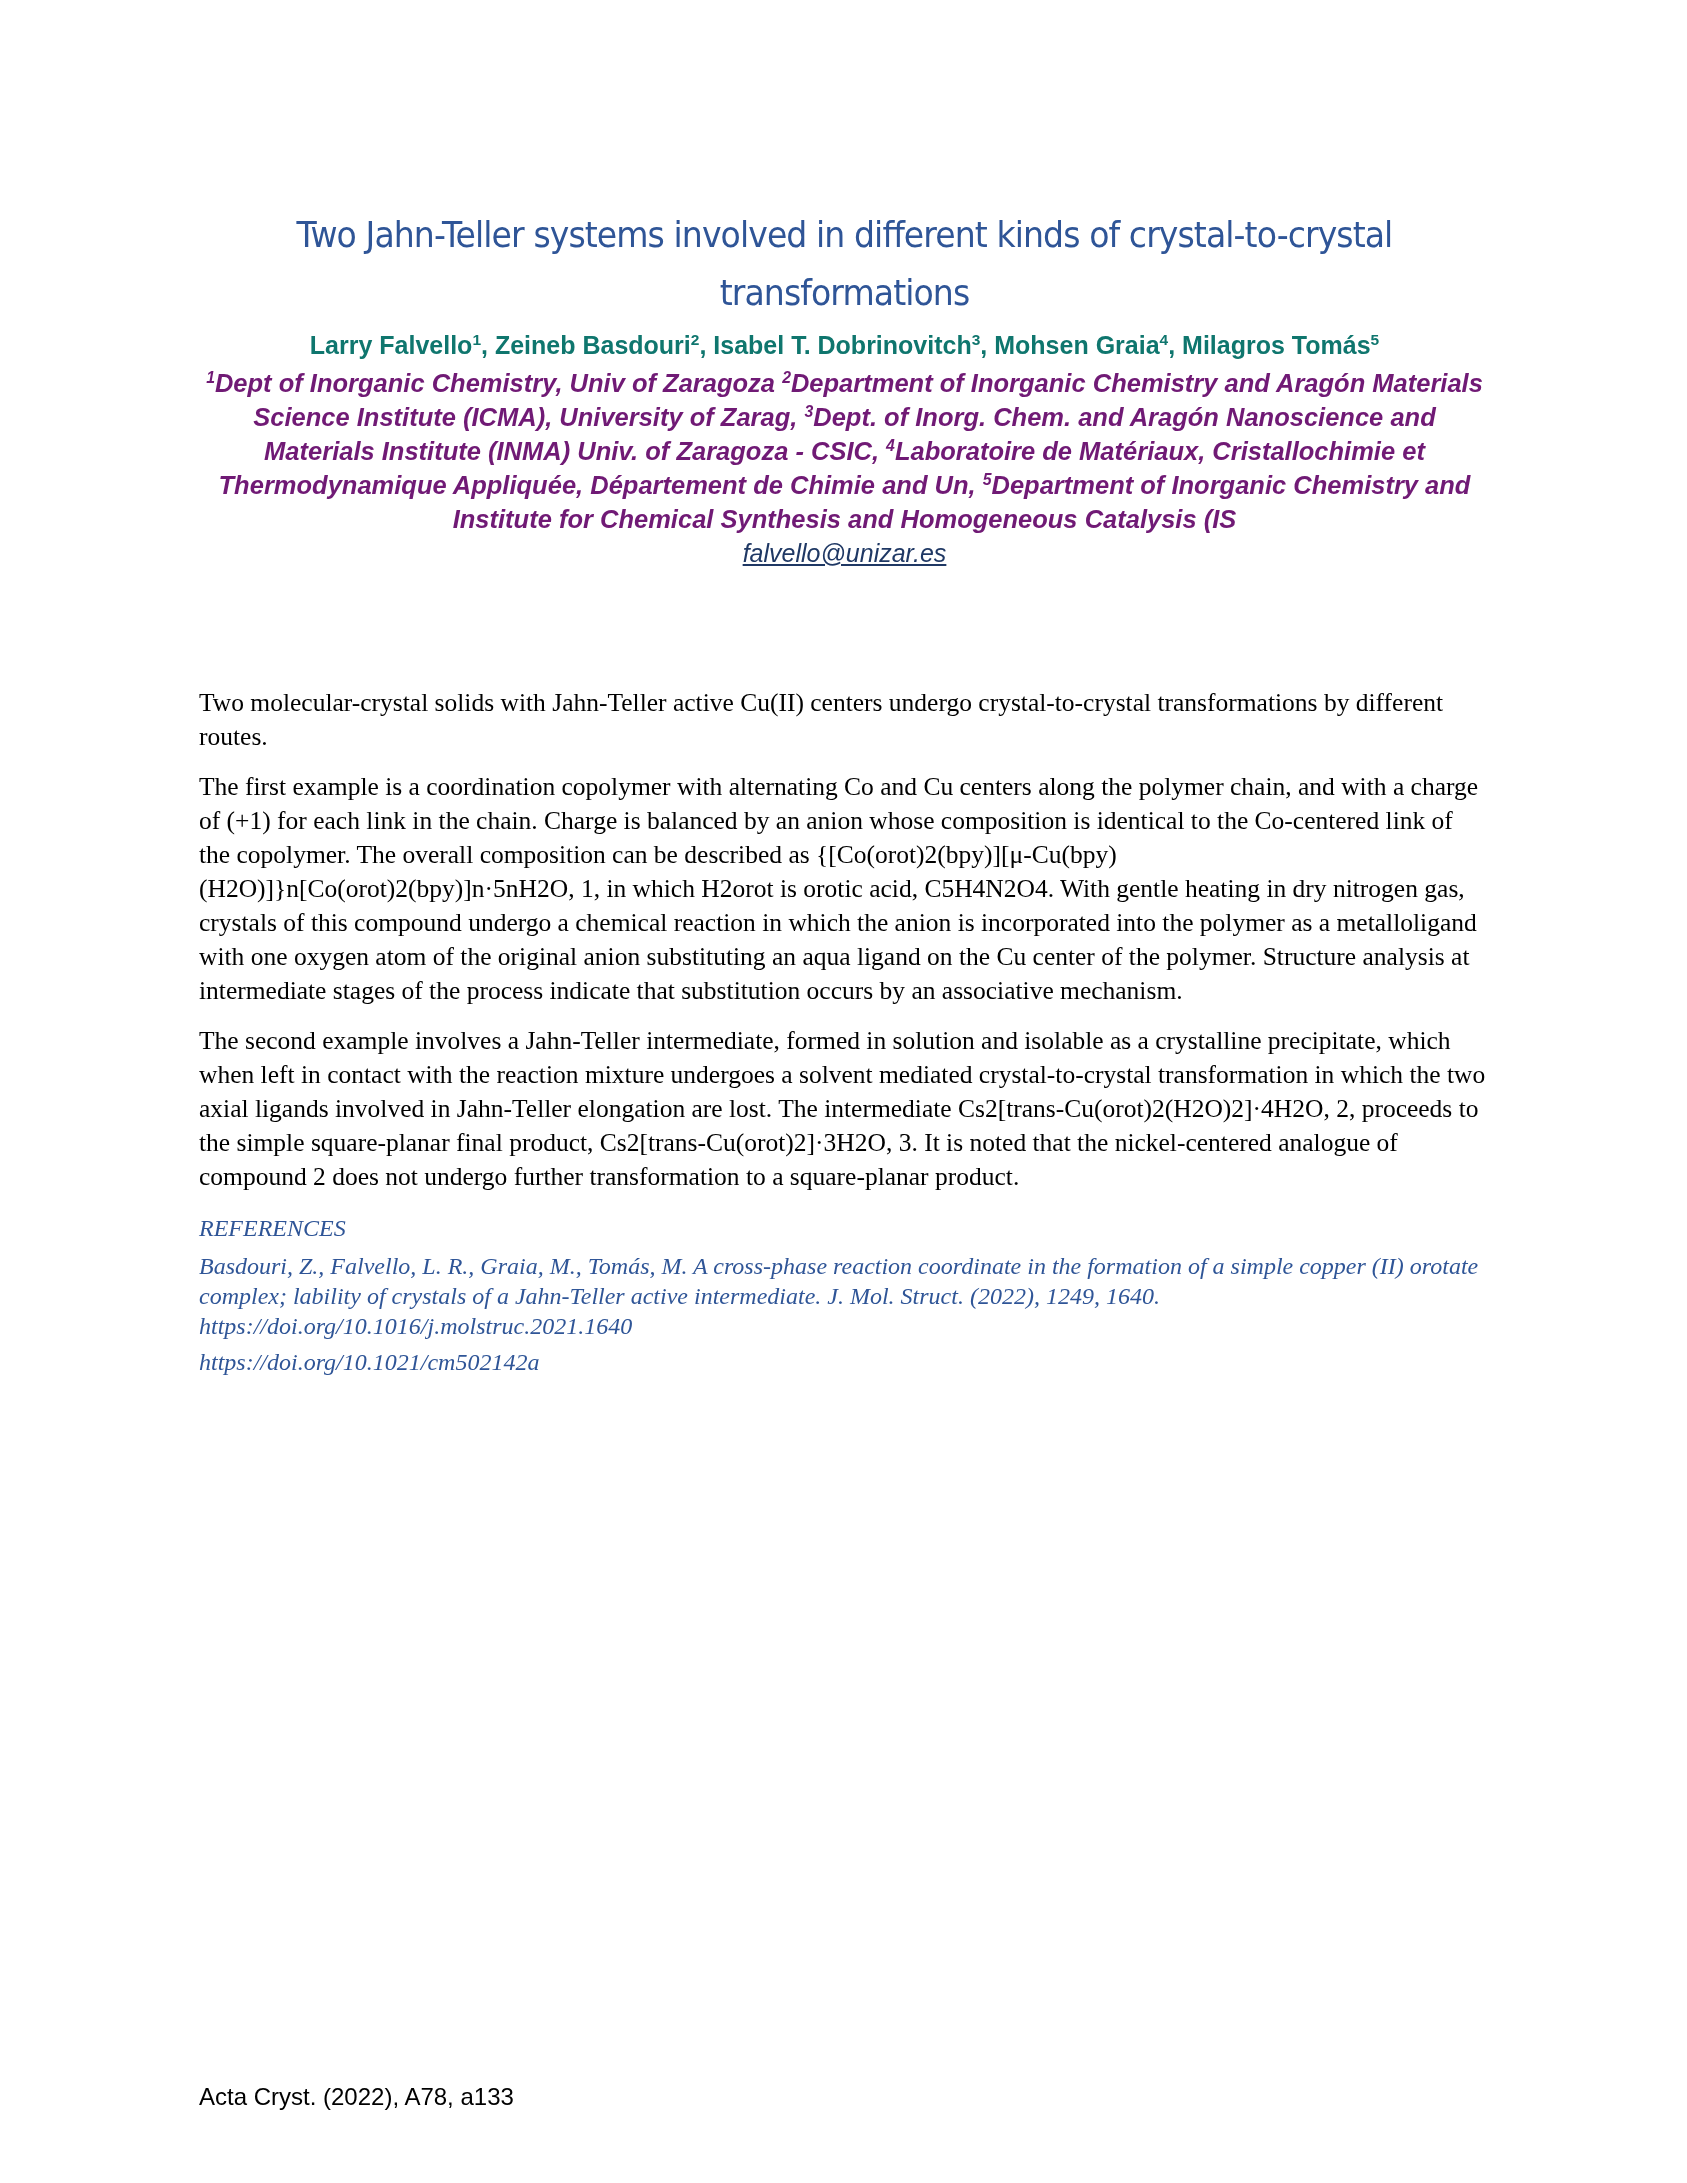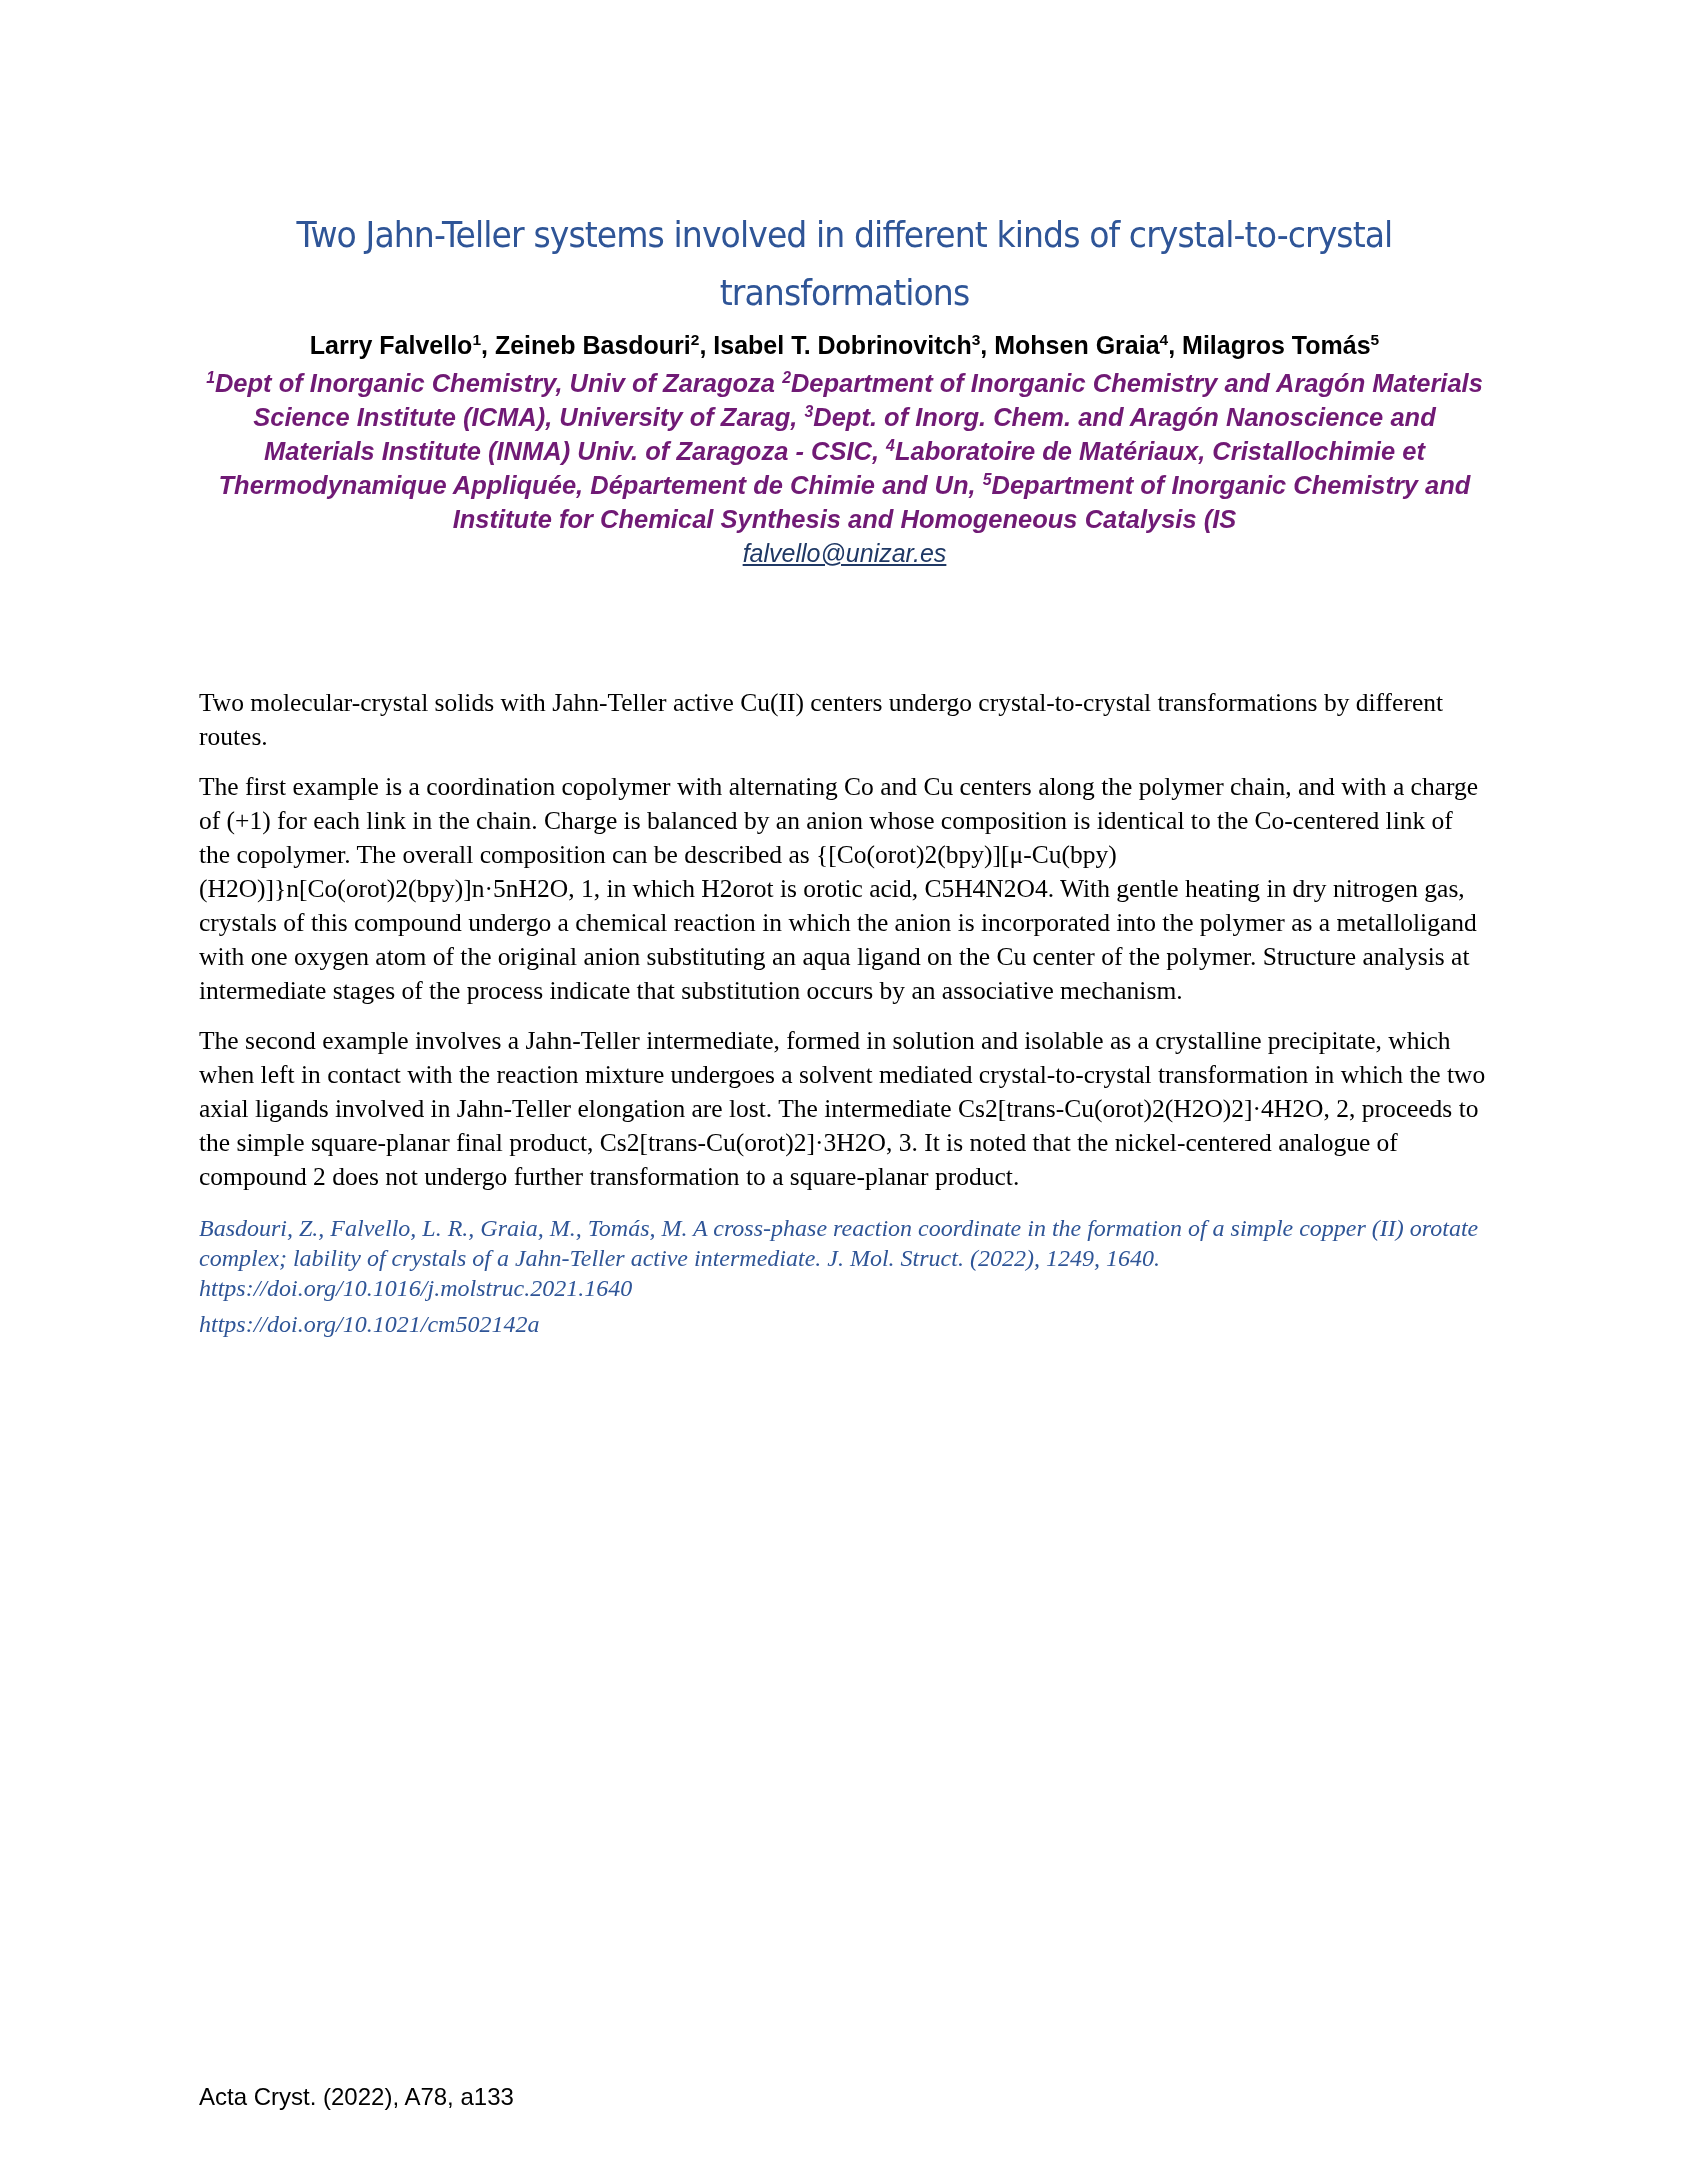--- a/index.html
+++ b/index.html
@@ -33,21 +33,21 @@
       line-height: 58px;
       margin: 0;
       font-weight: normal;
       letter-spacing: -1px;
       transform: scaleX(0.92);
       transform-origin: center;
     }
     .authors {
       font-family: "Liberation Sans", sans-serif;
       font-weight: bold;
-      color: #000000;
+      color: #0f766e;
       font-size: 25px;
       line-height: 33px;
       margin: 6.6px 0 0 0;
     }
     .affil {
       font-family: "Liberation Sans", sans-serif;
       font-weight: bold;
       font-style: italic;
       color: #701a75;
       font-size: 25.5px;
@@ -128,20 +128,21 @@
 
     <p class="email">falvello@unizar.es</p>
   </div>
 
   <div class="body">
     <p>Two molecular-crystal solids with Jahn-Teller active Cu(II) centers undergo crystal-to-crystal transformations by different routes.</p>
     <p>The first example is a coordination copolymer with alternating Co and Cu centers along the polymer chain, and with a charge of (+1) for each link in the chain. Charge is balanced by an anion whose composition is identical to the Co-centered link of the copolymer. The overall composition can be described as {[Co(orot)2(bpy)][μ-Cu(bpy)(H2O)]}n[Co(orot)2(bpy)]n·5nH2O, 1, in which H2orot is orotic acid, C5H4N2O4. With gentle heating in dry nitrogen gas, crystals of this compound undergo a chemical reaction in which the anion is incorporated into the polymer as a metalloligand with one oxygen atom of the original anion substituting an aqua ligand on the Cu center of the polymer. Structure analysis at intermediate stages of the process indicate that substitution occurs by an associative mechanism.</p>
     <p>The second example involves a Jahn-Teller intermediate, formed in solution and isolable as a crystalline precipitate, which when left in contact with the reaction mixture undergoes a solvent mediated crystal-to-crystal transformation in which the two axial ligands involved in Jahn-Teller elongation are lost. The intermediate Cs2[trans-Cu(orot)2(H2O)2]·4H2O, 2, proceeds to the simple square-planar final product, Cs2[trans-Cu(orot)2]·3H2O, 3. It is noted that the nickel-centered analogue of compound 2 does not undergo further transformation to a square-planar product.</p>
 
     <div class="refs">
+      <div class="ref-heading">REFERENCES</div>
       <div class="ref-item">
         <span>Basdouri, Z., Falvello, L. R., Graia, M., Tomás, M. A cross-phase reaction coordinate in the formation of a simple copper (II) orotate complex; lability of crystals of a Jahn-Teller active intermediate. J. Mol. Struct. (2022), 1249, 1640.</span>
         <span>https://doi.org/10.1016/j.molstruc.2021.1640</span>
       </div>
       <div class="ref-item">
         <span class="ref-link">https://doi.org/10.1021/cm502142a</span>
       </div>
     </div>
   </div>
 

